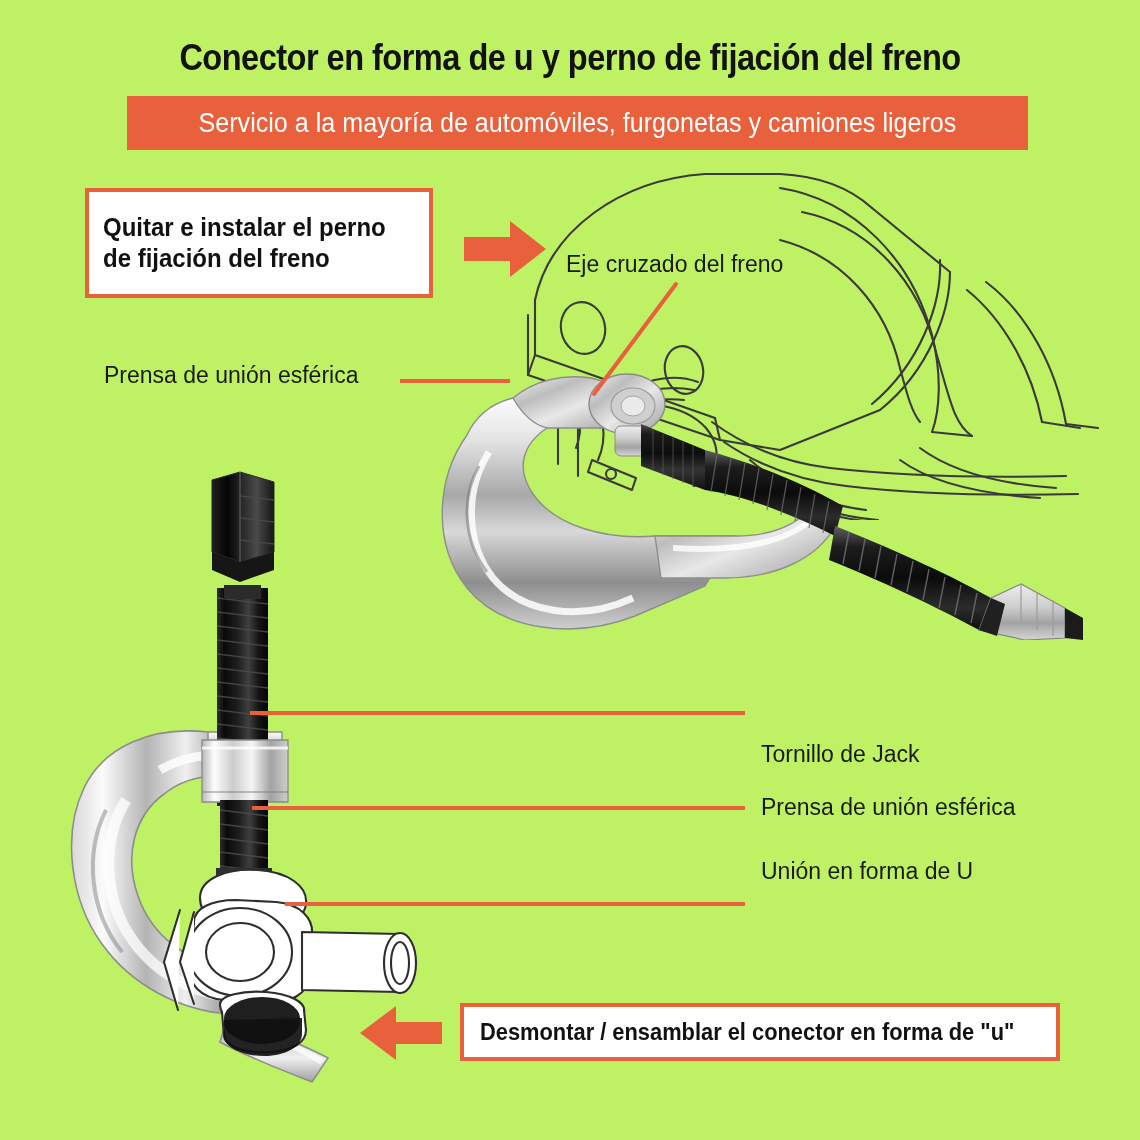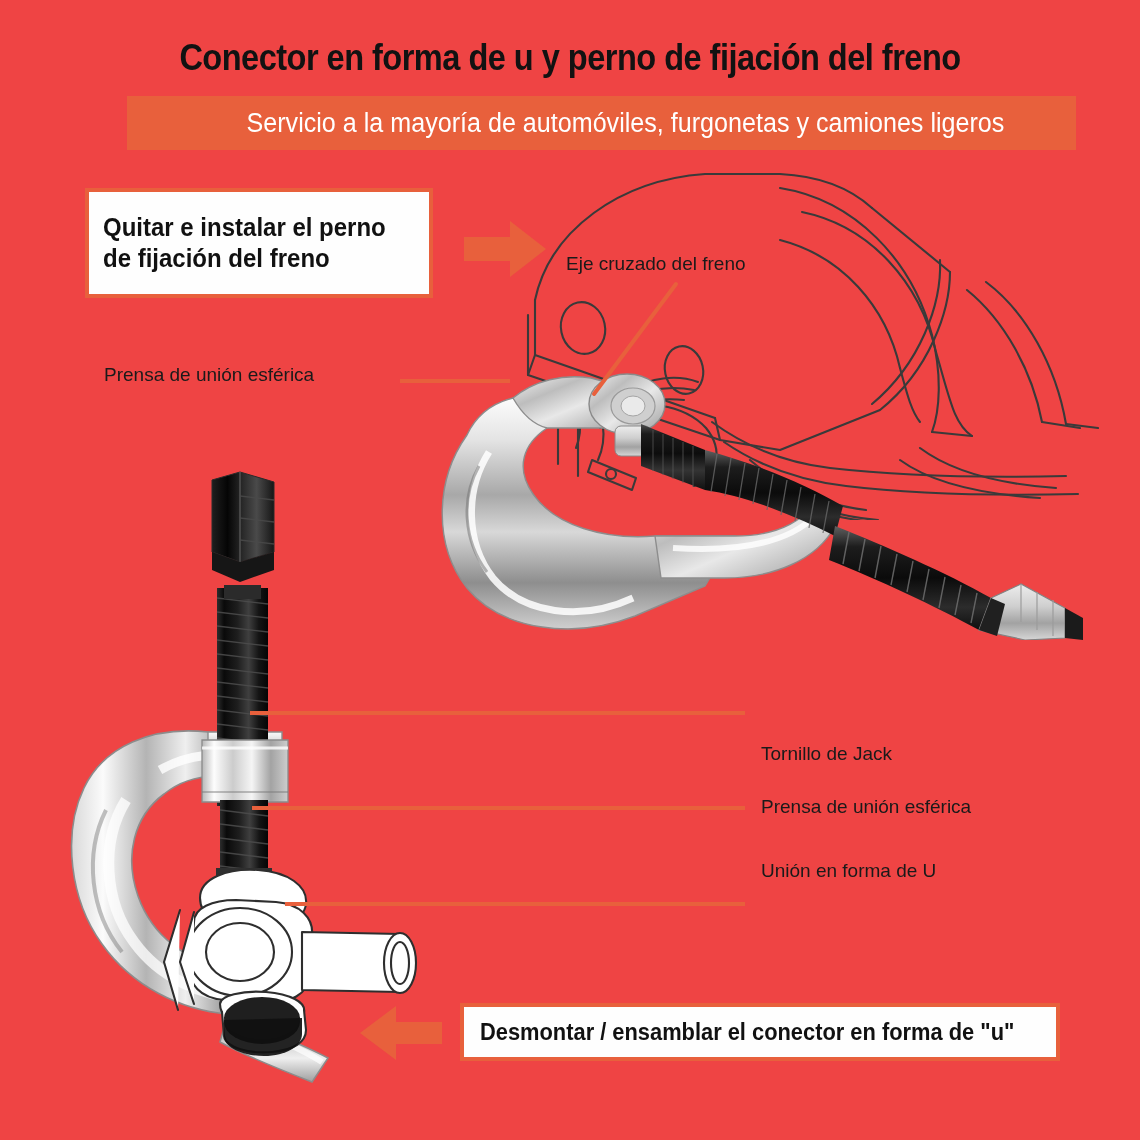--- a/index.html
+++ b/index.html
@@ -4,21 +4,21 @@
 <style>
   html, body {
     margin: 0;
     padding: 0;
     background: #ffffff;
   }
   #page {
     position: relative;
     width: 1140px;
     height: 1140px;
-    background: #ef4444;
+    background: #bef264;
     overflow: hidden;
     font-family: "Liberation Sans", sans-serif;
   }
 
   
   .title {
     position: absolute;
     left: 0;
     top: 36px;
     width: 1140px;
@@ -37,21 +37,20 @@
   .subtitle-bar {
     position: absolute;
     left: 127px;
     top: 96px;
     width: 901px;
     height: 54px;
     background: #e8603c;
     display: flex;
     align-items: center;
     justify-content: center;
-    padding-left: 48px;
   }
   .subtitle-text {
     font-family: "Liberation Sans Narrow", "Liberation Sans", sans-serif;
     font-size: 27px;
     line-height: 30px;
     color: #ffffff;
     white-space: nowrap;
     transform: scaleX(0.93);
   }
 
@@ -100,21 +99,21 @@
 
   
   .arrow {
     position: absolute;
   }
 
   
   .label {
     position: absolute;
     font-family: "Liberation Sans", sans-serif;
-    font-size: 19px;
+    font-size: 23px;
     line-height: 30px;
     color: #1a1a1a;
     white-space: nowrap;
   }
 
   
   .leader {
     position: absolute;
     background: #e8603c;
     height: 4px;

